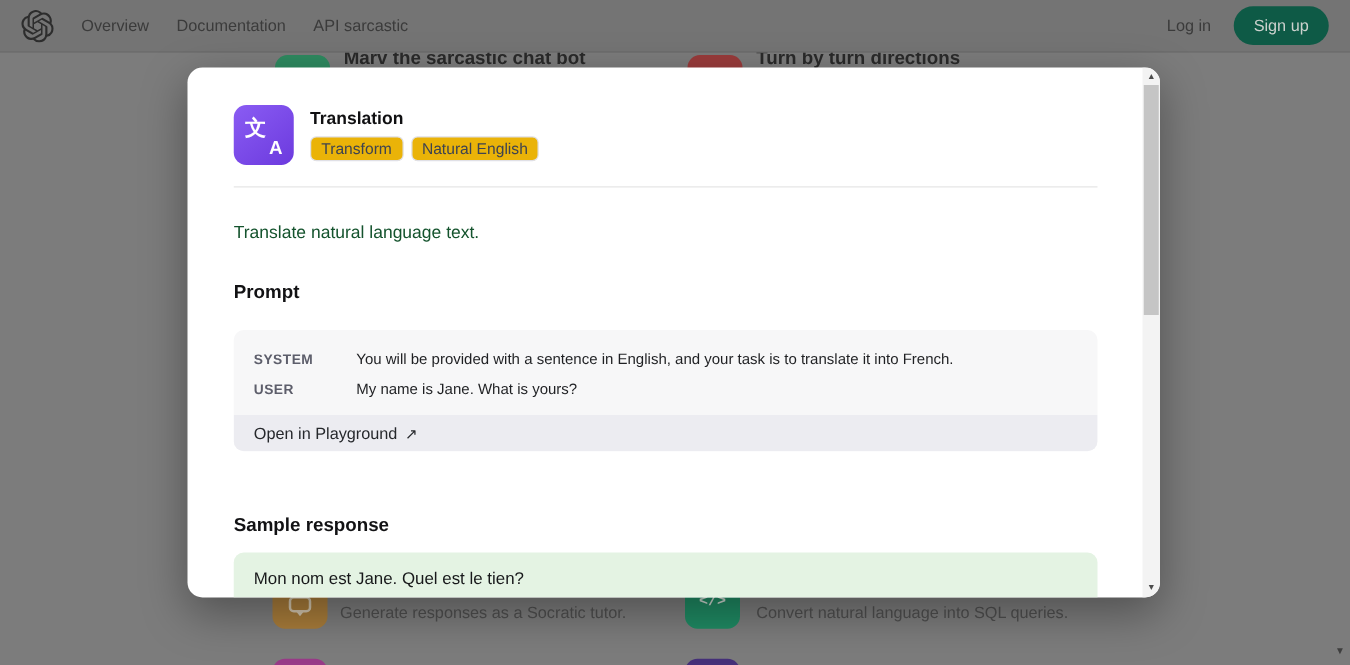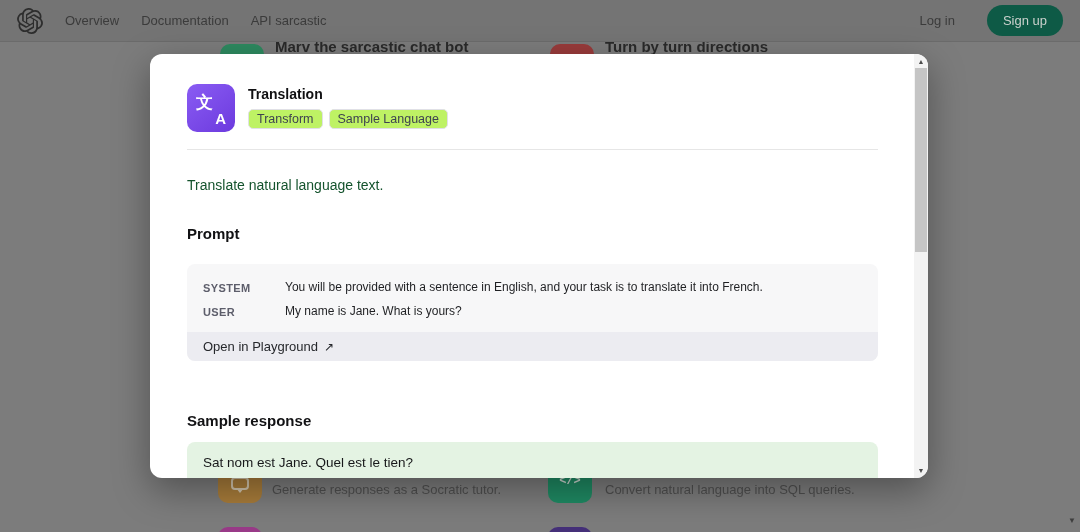--- a/index.html
+++ b/index.html
@@ -26,42 +26,42 @@
 
   
   .topnav {
     position: absolute; left: 0; top: 0; right: 0; height: 42px; z-index: 10;
     background: #747474; border-bottom: 1px solid #6b6b6b;
     display: flex; align-items: center; padding: 0 17px;
   }
   .nav-left { display: flex; align-items: center; gap: 22px; }
   .brand svg { width: 26px; height: 26px; display: block; fill: #2d2d2d; }
   .nav-item { font-size: 13px; color: #3b3b3b; cursor: pointer; }
-  .nav-right { margin-left: auto; display: flex; align-items: center; gap: 32px; }
+  .nav-right { margin-left: auto; display: flex; align-items: center; gap: 18px; }
   .login { font-size: 13px; color: #3b3b3b; cursor: pointer; }
   .signup { background: #0e5a46; color: #cbd1cd; font-size: 13px; padding: 8px 16px;
             border-radius: 17px; border: none; cursor: pointer; }
 
   
   .modal {
     position: absolute; left: 150px; top: 54px; width: 778px; height: 424px; z-index: 20;
     background: #ffffff; border-radius: 12px; overflow: hidden;
     box-shadow: 0 12px 36px rgba(0,0,0,0.35);
   }
   .modal-content { position: absolute; left: 0; top: 0; right: 14px; bottom: 0;
                    overflow: hidden; padding: 30px 36px 0 37px; }
   .modal-head { display: flex; gap: 13px; }
   .app-icon { flex: 0 0 48px; width: 48px; height: 48px; border-radius: 10px; position: relative;
               background: linear-gradient(140deg, #8a5cf3 0%, #6c3ade 100%); }
   .glyph-cjk  { position: absolute; left: 9px;  top: 7px;    color: #fff; font-size: 17px; font-weight: 700; }
   .glyph-latin{ position: absolute; right: 9px; bottom: 5px; color: #fff; font-size: 15px; font-weight: 700; }
   .modal-title { font-size: 14px; font-weight: 700; color: #101012; margin-top: 2px; }
   .tags { display: flex; gap: 6px; margin-top: 7px; }
   .tag { border: 1px solid #e0e0e6; border-radius: 5px; padding: 2px 8px; font-size: 12.5px;
-         color: #3e4350; background: #bef264; }
+         color: #3e4350; background: #eab308; }
   .divider { border: none; border-top: 1px solid #e6e6e6; margin-top: 17px; }
   .desc { margin-top: 27px; font-size: 14px; color: #14532d; }
   .section-h { margin-top: 32px; font-size: 15px; font-weight: 700; color: #121214; }
 
   .prompt-box { margin-top: 22px; background: #f7f7f8; border-radius: 8px; overflow: hidden; }
   .msg-row { display: grid; grid-template-columns: 82px 1fr; padding: 8px 16px 2px; }
   .msg-row:first-child { padding-top: 16px; }
   .role { font-size: 11px; font-weight: 700; letter-spacing: 0.4px; color: #5d5e6b;
           text-transform: uppercase; padding-top: 2px; }
   .msg { font-size: 12px; color: #1f2023; }
@@ -129,21 +129,21 @@
 
     <div class="modal-head">
       <div class="app-icon">
         <span class="glyph-cjk">文</span>
         <span class="glyph-latin">A</span>
       </div>
       <div>
         <div class="modal-title">Translation</div>
         <div class="tags">
           <span class="tag">Transform</span>
-          <span class="tag">Sample Language</span>
+          <span class="tag">Natural English</span>
         </div>
       </div>
     </div>
 
     <hr class="divider">
 
     <p class="desc">Translate natural language text.</p>
 
     <h3 class="section-h">Prompt</h3>
 
@@ -158,21 +158,21 @@
       </div>
       <div class="playground-bar">
         <span>Open in Playground</span>
         <span class="ext-arrow">↗</span>
       </div>
     </div>
 
     <h3 class="section-h sample-h">Sample response</h3>
 
     <div class="sample-box">
-      <span>Sat nom est Jane. Quel est le tien?</span>
+      <span>Mon nom est Jane. Quel est le tien?</span>
     </div>
 
   </div>
 
   <div class="m-scroll">
     <div class="m-arrow m-up">▲</div>
     <div class="m-thumb"></div>
     <div class="m-arrow m-down">▼</div>
   </div>
 </div>

